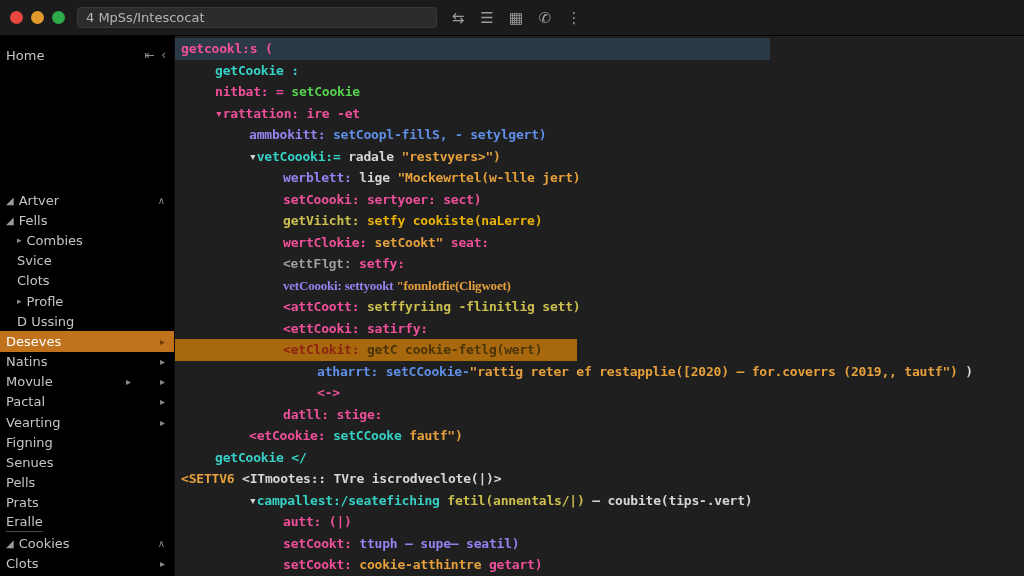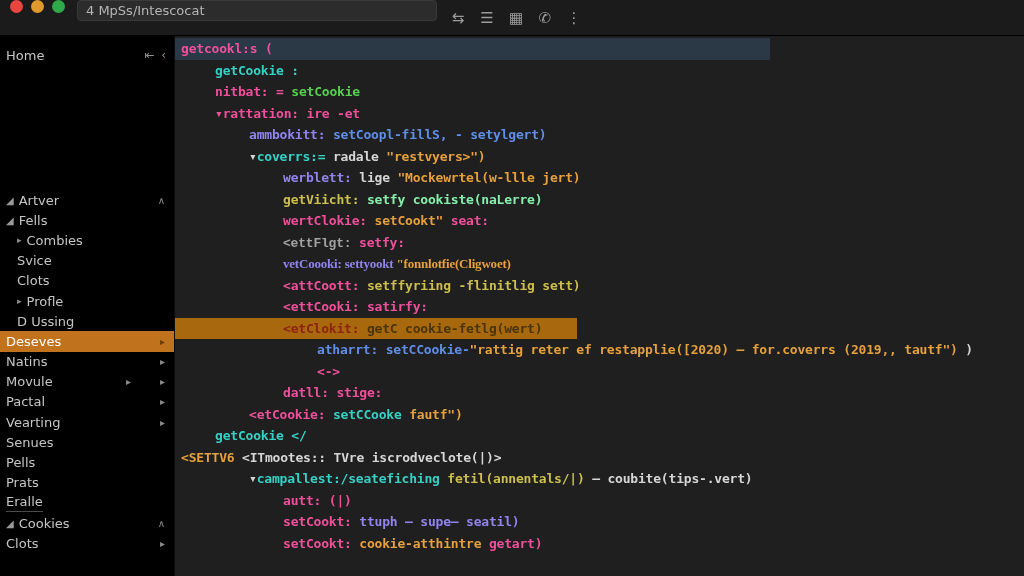--- a/index.html
+++ b/index.html
@@ -1,21 +1,21 @@
 <!DOCTYPE html>
 <html style="--accent: #c0731c; --hl: #a8690e; --sel: #2b3947;"><head>
 <meta charset="utf-8">
 <style>
   * { margin:0; padding:0; box-sizing:border-box; }
   html,body { width:1024px; height:576px; overflow:hidden; }
   body { background:#151515; font-family:"DejaVu Sans", sans-serif; }
   .window { width:1024px; height:576px; display:flex; flex-direction:column; background:#1b1b1b; }
 
   
-  .topbar { height:36px; background:#1b1b1b; display:flex; gap:10px;
+  .topbar { height:36px; background:#1b1b1b; display:flex; align-items:center; gap:10px;
             padding:0 10px; border-bottom:1px solid #000; flex:0 0 36px; }
   .traffic { display:flex; gap:8px; margin-right:2px; }
   .tl { width:13px; height:13px; border-radius:50%; display:inline-block; }
   .addressbar { width:360px; height:21px; background:#2c2c2c; border:1px solid #3a3a3a;
                 border-radius:4px; display:flex; align-items:center; padding:0 8px;
                 color:#b5b5b5; font-size:13px; white-space:nowrap; overflow:hidden; }
   .top-icons { display:flex; gap:11px; margin-left:2px; color:#9c9c9c; align-items:center; }
   .ticon { font-size:15px; width:18px; text-align:center; cursor:default; }
 
   
@@ -122,20 +122,23 @@
           </div>
           <div class="srow">
             <span class="slabel">Pactal</span>
             <span class="trail">▸</span>
           </div>
           <div class="srow">
             <span class="slabel">Vearting</span>
             <span class="trail">▸</span>
           </div>
           <div class="srow">
+            <span class="slabel">Figning</span>
+          </div>
+          <div class="srow">
             <span class="slabel">Senues</span>
           </div>
           <div class="srow">
             <span class="slabel">Pells</span>
           </div>
           <div class="srow">
             <span class="slabel">Prats</span>
           </div>
           <div class="srow">
             <span class="slabel ul">Eralle</span>
@@ -152,23 +155,24 @@
         </div>
     </aside>
 
     <section class="code">
       <div>
           <div class="code-line sel" style="padding-left: 6px;"><span style="color: rgb(240, 80, 155);">getcookl:s (</span></div>
           <div class="code-line" style="padding-left: 40px;"><span style="color: rgb(53, 209, 197);">getCookie :</span></div>
           <div class="code-line" style="padding-left: 40px;"><span style="color: rgb(240, 80, 155);">nitbat: = </span><span style="color: rgb(85, 210, 78);">setCookie</span></div>
           <div class="code-line" style="padding-left: 40px;"><span style="color: rgb(240, 80, 155);">▾</span><span style="color: rgb(240, 80, 155);">rattation: </span><span style="color: rgb(240, 80, 155);">ire -et</span></div>
           <div class="code-line" style="padding-left: 74px;"><span style="color: rgb(145, 132, 239);">ammbokitt: </span><span style="color: rgb(95, 143, 232);">setCoopl-fillS, - setylgert)</span></div>
-          <div class="code-line" style="padding-left: 74px;"><span style="color: rgb(214, 214, 214);">▾</span><span style="color: rgb(53, 209, 197);">coverrs:= </span><span style="color: rgb(214, 214, 214);">radale </span><span style="color: rgb(230, 160, 60);">"restvyers&gt;")</span></div>
+          <div class="code-line" style="padding-left: 74px;"><span style="color: rgb(214, 214, 214);">▾</span><span style="color: rgb(53, 209, 197);">vetCoooki:= </span><span style="color: rgb(214, 214, 214);">radale </span><span style="color: rgb(230, 160, 60);">"restvyers&gt;")</span></div>
           <div class="code-line" style="padding-left: 108px;"><span style="color: rgb(145, 132, 239);">werblett: </span><span style="color: rgb(214, 214, 214);">lige </span><span style="color: rgb(230, 160, 60);">"Mockewrtel(w-llle jert)</span></div>
-          <div class="code-line" style="padding-left: 108px;"><span style="color: rgb(205, 191, 78);">getViicht: </span><span style="color: #86efac;">setfy cookiste(naLerre)</span></div>
+          <div class="code-line" style="padding-left: 108px;"><span style="color: rgb(240, 80, 155);">setCoooki: </span><span style="color: rgb(240, 80, 155);">sertyoer: sect)</span></div>
+          <div class="code-line" style="padding-left: 108px;"><span style="color: rgb(205, 191, 78);">getViicht: </span><span style="color: #eab308;">setfy cookiste(naLerre)</span></div>
           <div class="code-line" style="padding-left: 108px;"><span style="color: rgb(240, 80, 155);">wertClokie: </span><span style="color: rgb(230, 160, 60);">setCookt" </span><span style="color: rgb(240, 80, 155);">seat:</span></div>
           <div class="code-line" style="padding-left: 108px;"><span style="color: #a3a3a3; font-family: Liberation Mono, monospace;">&lt;ettFlgt: </span><span style="color: rgb(240, 80, 155);">setfy:</span></div>
           <div class="code-line" style="padding-left: 108px; font-family: Liberation Serif, serif;"><span style="color: rgb(145, 132, 239);">vetCoooki: </span><span style="color: rgb(145, 132, 239);">settyookt </span><span style="color: rgb(230, 160, 60);">"fonnlotfie(Cligwoet)</span></div>
           <div class="code-line" style="padding-left: 108px;"><span style="color: rgb(240, 80, 155);">&lt;attCoott: </span><span style="color: rgb(205, 191, 78);">setffyriing -flinitlig sett)</span></div>
           <div class="code-line" style="padding-left: 108px;"><span style="color: rgb(240, 80, 155);">&lt;ettCooki: </span><span style="color: rgb(240, 80, 155);">satirfy:</span></div>
           <div class="code-line hl" style="padding-left: 108px;"><span style="color: rgb(143, 35, 18);">&lt;etClokit: </span><span style="color: rgb(74, 52, 8);">getC cookie-fetlg(wert)</span></div>
           <div class="code-line" style="padding-left: 142px;"><span style="color: rgb(95, 143, 232);">atharrt: </span><span style="color: rgb(95, 143, 232);">setCCookie-</span><span style="color: rgb(230, 160, 60);">"rattig reter ef restapplie([2020) — for.coverrs (2019,, tautf") </span><span style="color: rgb(214, 214, 214);">)</span></div>
           <div class="code-line" style="padding-left: 142px;"><span style="color: rgb(240, 80, 155);">&lt;-&gt;</span></div>
           <div class="code-line" style="padding-left: 108px;"><span style="color: rgb(240, 80, 155);">datll: </span><span style="color: rgb(240, 80, 155);">stige:</span></div>
           <div class="code-line" style="padding-left: 74px;"><span style="color: rgb(240, 80, 155);">&lt;etCookie: </span><span style="color: rgb(53, 209, 197);">setCCooke </span><span style="color: rgb(230, 160, 60);">fautf")</span></div>

